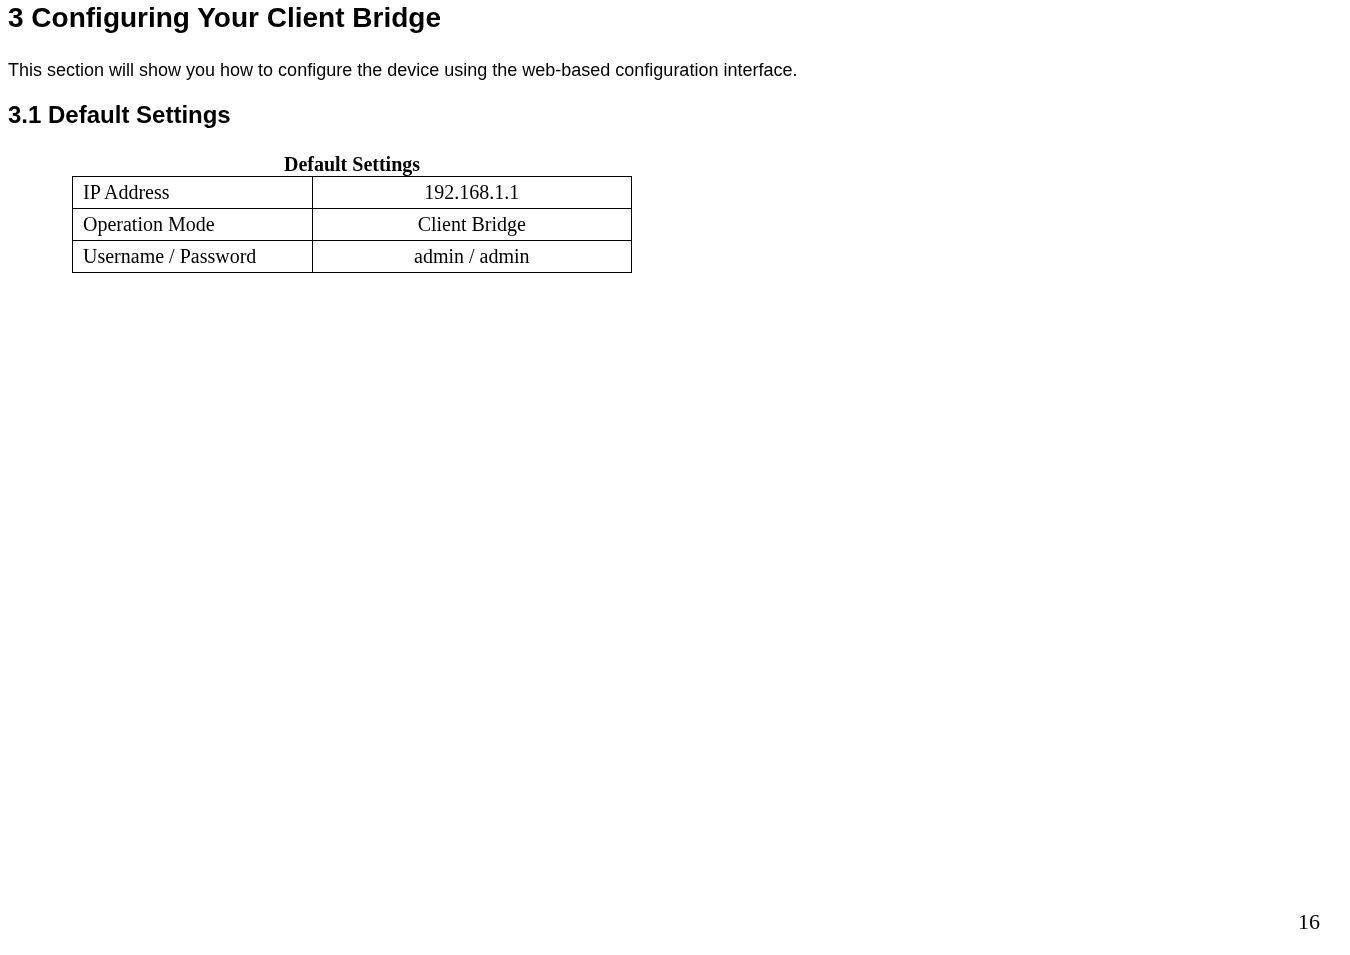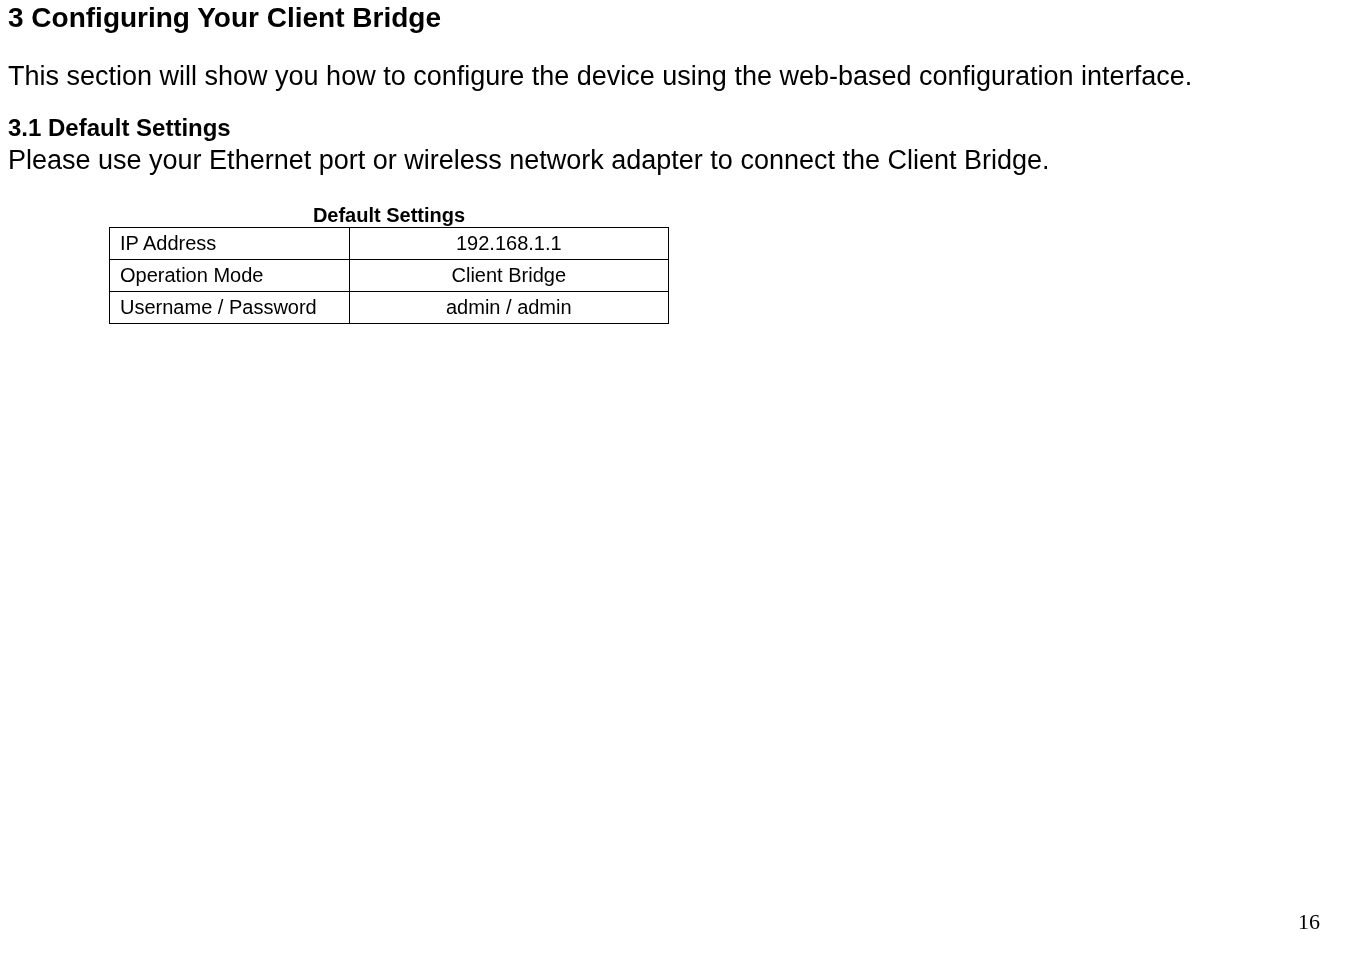--- a/index.html
+++ b/index.html
@@ -19,32 +19,33 @@
     .content {
       padding: 0 8px 0 8px;
     }
     h1 {
       font-size: 28px;
       font-weight: bold;
       margin-bottom: 24px;
       margin-top: 2px;
     }
     p {
-      font-size: 27px;
+      font-size: 18px;
       font-weight: normal;
       margin-bottom: 18px;
       line-height: 1.4;
     }
     h2 {
       font-size: 24px;
       font-weight: bold;
     }
     .table-wrapper {
-      margin-left: 101px;
+      margin-left: 64px;
       margin-top: 24px;
+      font-family: Liberation Serif, serif;
     }
     .table-caption {
       font-size: 20px;
       font-weight: bold;
       text-align: center;
       margin-bottom: 0px;
       width: 560px;
     }
     table {
       border-collapse: collapse;
@@ -74,21 +75,20 @@
     }
   </style>
 </head>
 <body>
 
 <div class="content">
   <h1>3  Configuring Your Client Bridge</h1>
   <p>This section will show you how to configure the device using the web-based configuration interface.</p>
 
   <h2>3.1   Default Settings</h2>
-  <p>Please use your Ethernet port or wireless network adapter to connect the Client Bridge.</p>
 
   <div class="table-wrapper">
     <div class="table-caption">Default Settings</div>
     <table>
       <tbody>
           <tr>
         <td class="label-col">IP Address</td>
         <td class="value-col">192.168.1.1</td>
       </tr>
       <tr>

